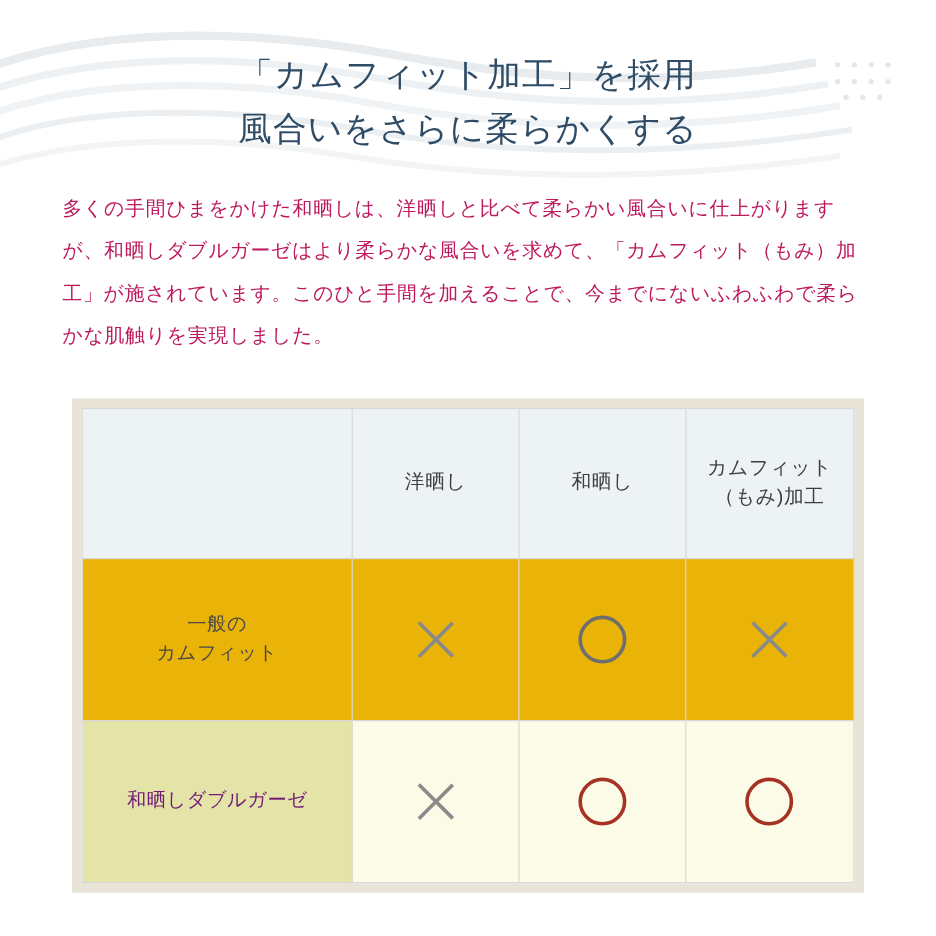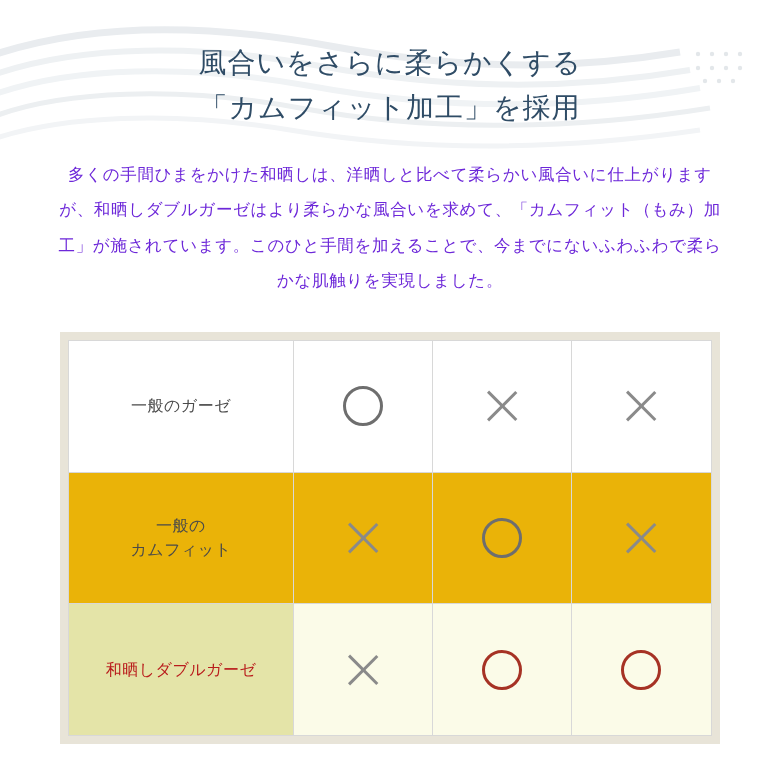--- a/index.html
+++ b/index.html
@@ -52,25 +52,25 @@
     font-size: 28px;
     line-height: 1.62;
     font-weight: normal;
     color: #2f4c66;
   }
 
   
   .body-copy {
     position: relative;
     margin: 26px 52px 0 52px;
-    color: #6d28d9;
+    color: #be185d;
     font-size: 16.5px;
     line-height: 2.15;
     letter-spacing: 0.04em;
-    text-align: center;
+    text-align: left;
   }
   .body-copy p {
     margin: 0;
   }
 
   
   .table-wrap {
     position: absolute;
     left: 60px;
     top: 332px;
@@ -117,21 +117,21 @@
   td.rowlabel {
     text-align: left;
     padding-left: 26px;
     font-size: 16.5px;
     line-height: 1.5;
     color: #4a4a4a;
   }
   tr.r1 td { background: #ffffff; height: 104px; }
   tr.r2 td { background: #eab308; height: 104px; }
   tr.r3 td { background: #fbfbe8; height: 104px; }
-  tr.r3 td.rowlabel { background: #e4e4a8; color: #b91c1c; }
+  tr.r3 td.rowlabel { background: #e4e4a8; color: #701a75; }
 
   
   .mark {
     display: inline-block;
     line-height: 1;
   }
   .circle {
     width: 40px;
     height: 40px;
     border-radius: 50%;
@@ -189,56 +189,47 @@
         <circle cx="20" cy="20" r="2.2"></circle>
         <circle cx="34" cy="20" r="2.2"></circle>
         <circle cx="48" cy="20" r="2.2"></circle>
       <circle cx="13" cy="33" r="2.2"></circle>
         <circle cx="27" cy="33" r="2.2"></circle>
         <circle cx="41" cy="33" r="2.2"></circle>
     </g>
   </svg>
 
   <div class="heading">
+    <div class="line">「カムフィット加工」を採用</div>
     <div class="line">風合いをさらに柔らかくする</div>
-    <div class="line">「カムフィット加工」を採用</div>
   </div>
 
   <div class="body-copy">
     <p>多くの手間ひまをかけた和晒しは、洋晒しと比べて柔らかい風合いに仕上がりますが、和晒しダブルガーゼはより柔らかな風合いを求めて、「カムフィット（もみ）加工」が施されています。このひと手間を加えることで、今までにないふわふわで柔らかな肌触りを実現しました。</p>
   </div>
 
   <div class="table-wrap">
     <table class="compare">
       <colgroup>
         <col class="c0">
           <col class="c1">
           <col class="c2">
           <col class="c3">
       </colgroup>
       <tbody>
-
-        <tr class="r1">
-          <td class="rowlabel">一般のガーゼ</td>
-          <td>
-              <div class="cell-inner">
-                <span class="mark circle"></span>
-              </div>
-            </td>
-          <td>
-              <div class="cell-inner">
-                <span class="mark cross"></span>
-              </div>
-            </td>
-          <td>
-              <div class="cell-inner">
-                <span class="mark cross"></span>
-              </div>
-            </td>
+        <tr class="head">
+          <th class="corner"></th>
+          <th>洋晒し</th>
+          <th><span>和晒し</span></th>
+          <th>
+            <div>カムフィット</div>
+            <div>（もみ)加工</div>
+          </th>
         </tr>
+
 
         <tr class="r2">
           <td class="rowlabel">
             <div>一般の</div>
             <div>カムフィット</div>
           </td>
           <td>
               <div class="cell-inner">
                 <span class="mark cross"></span>
               </div>

